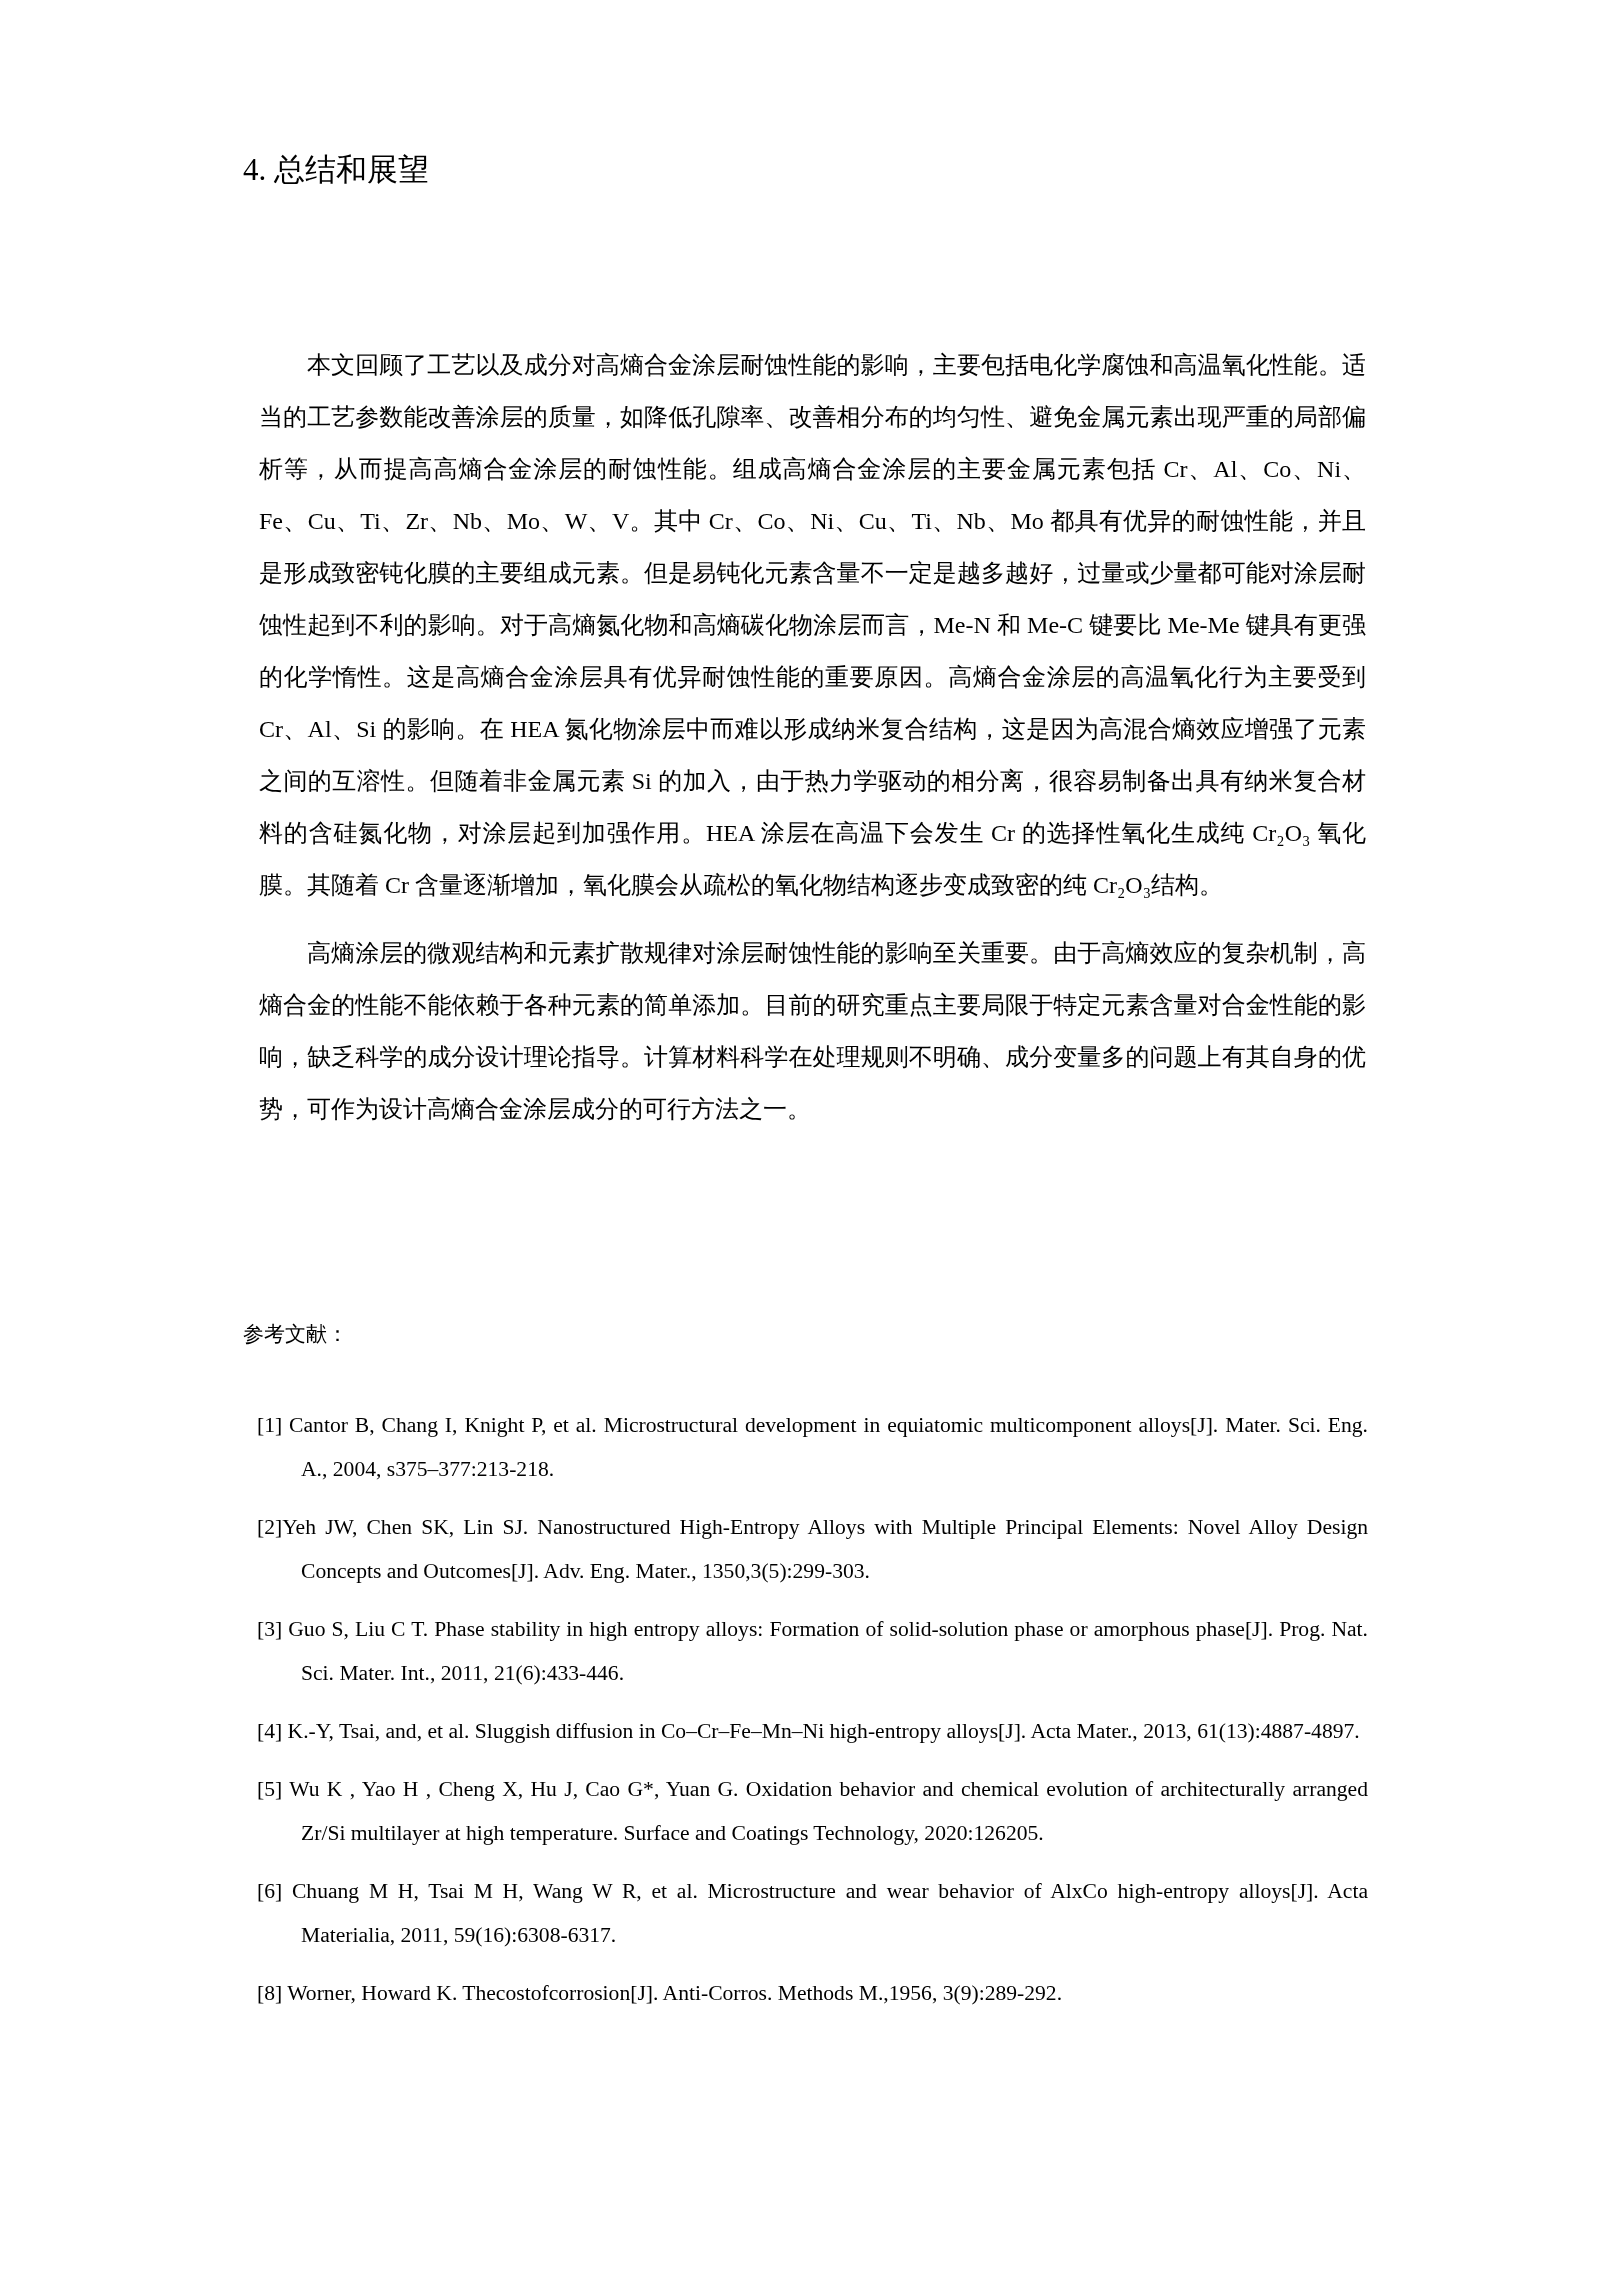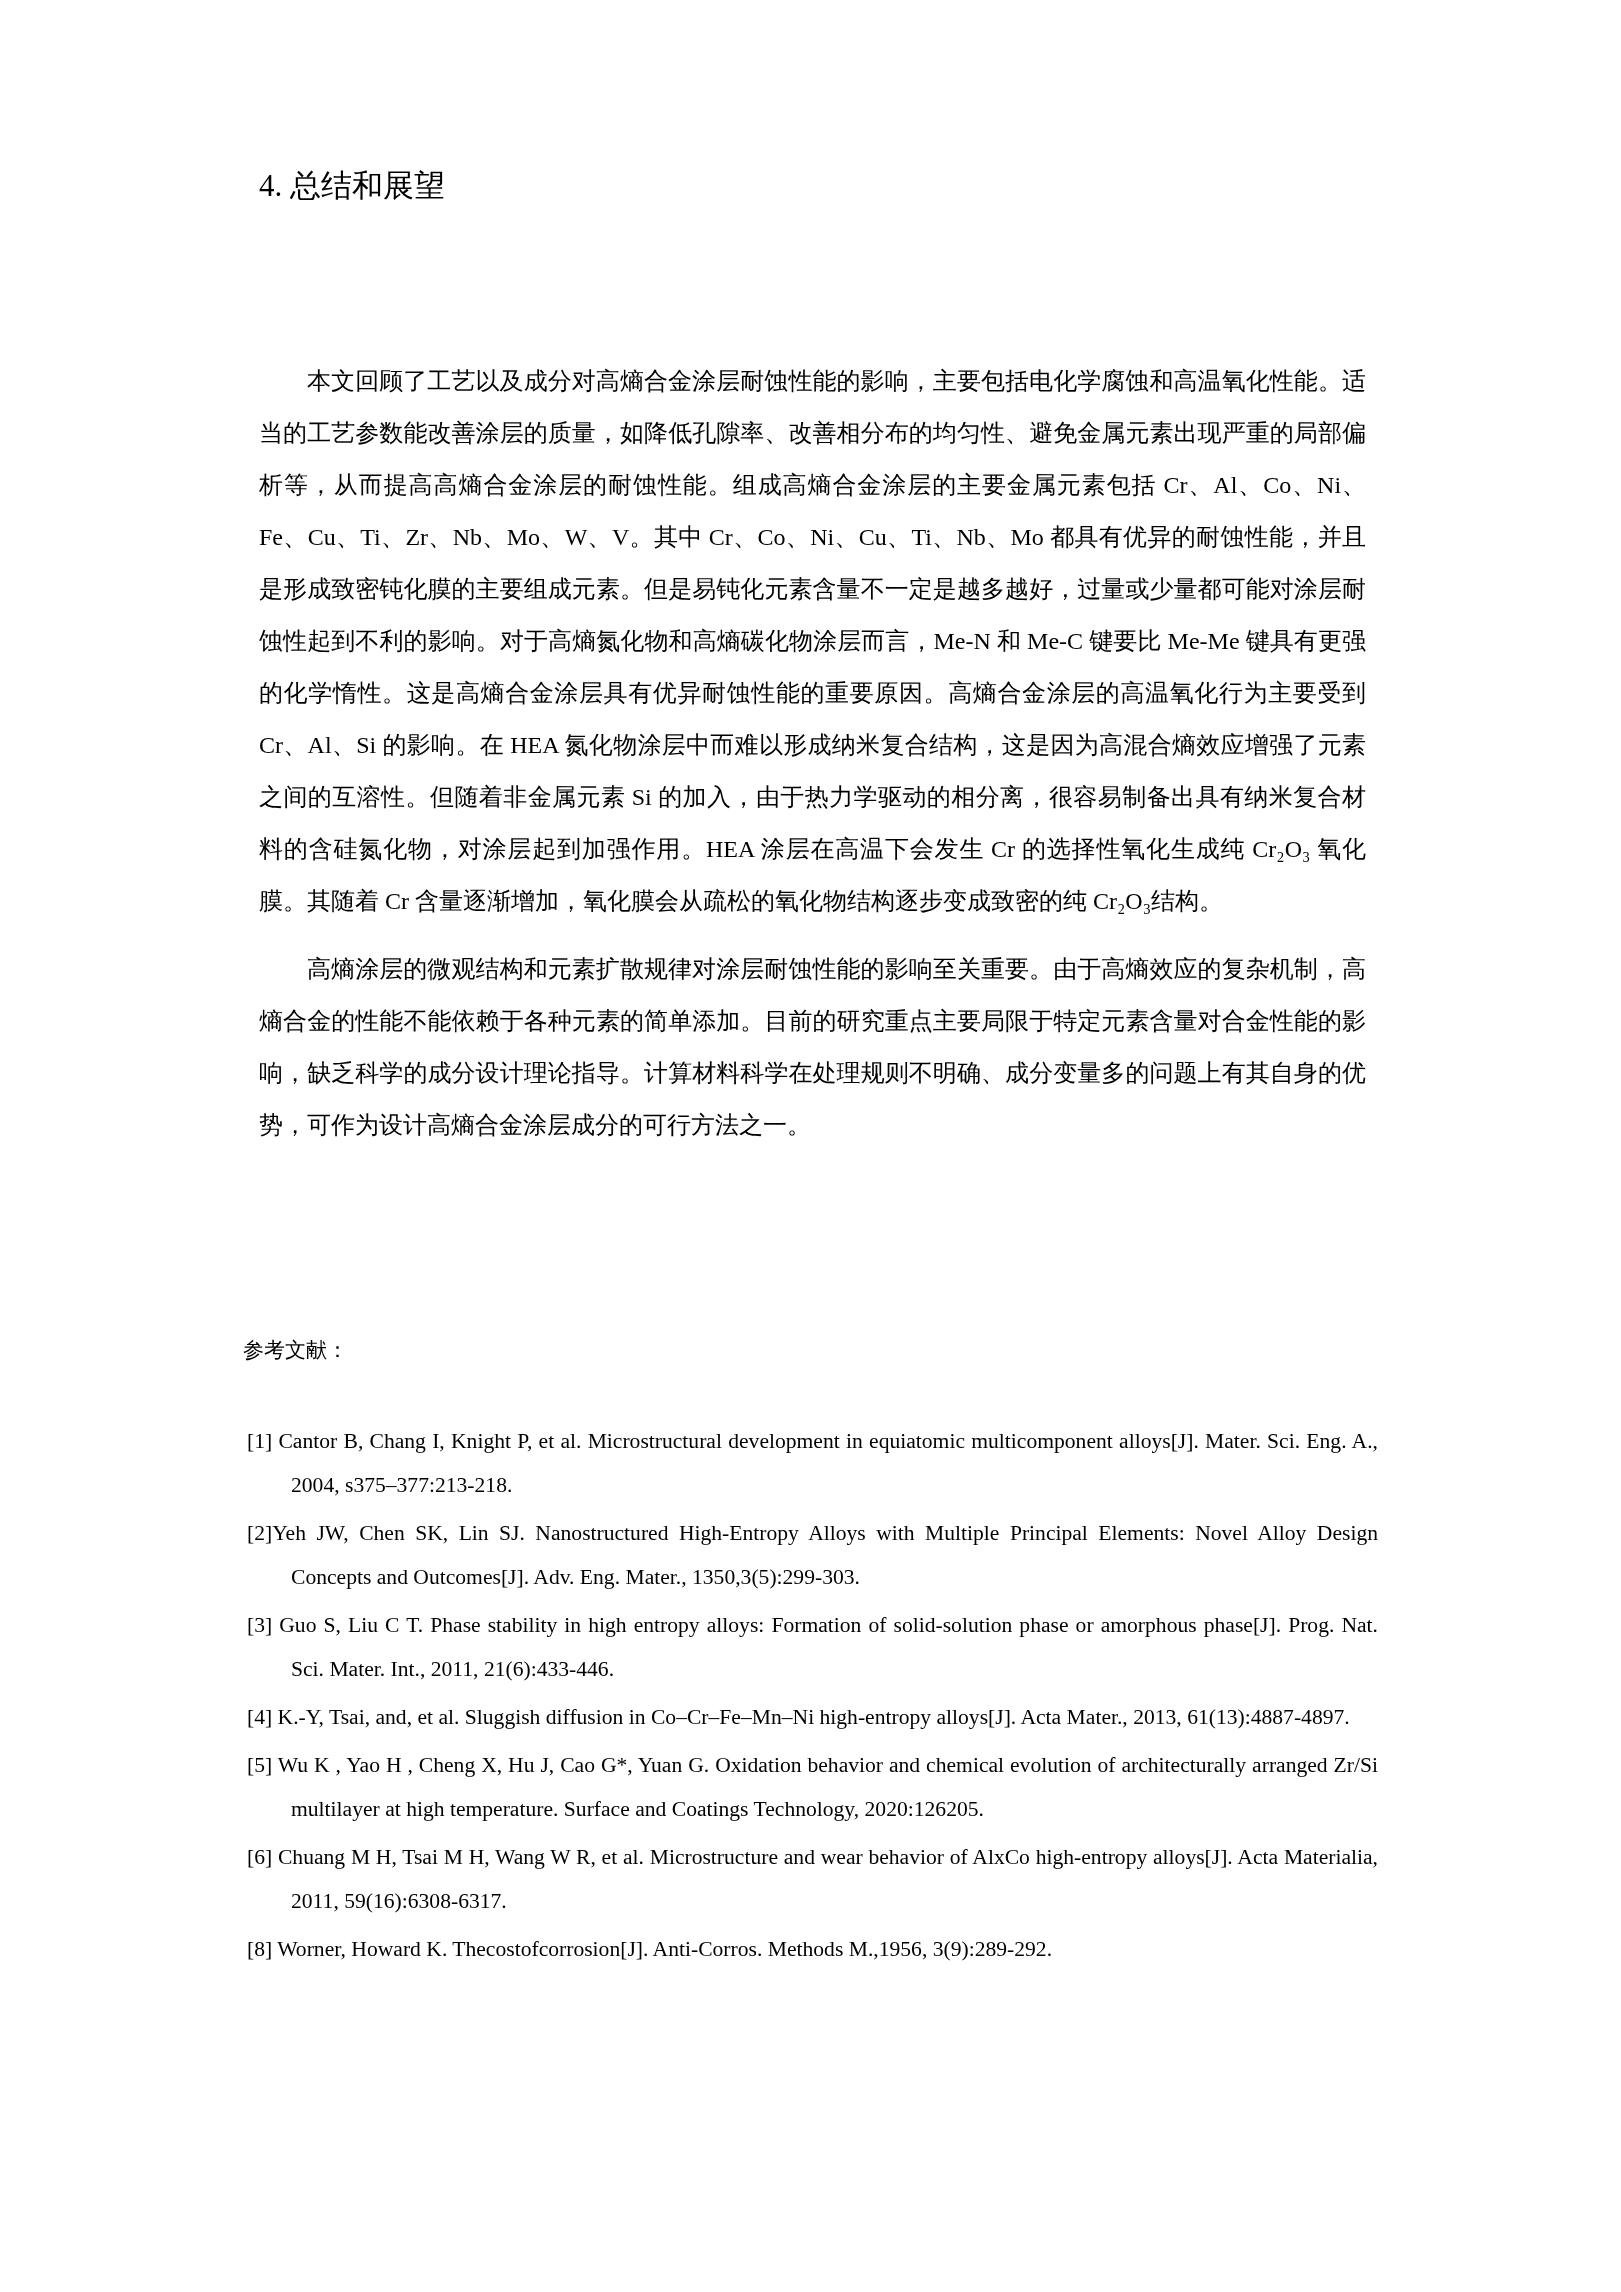--- a/index.html
+++ b/index.html
@@ -15,21 +15,21 @@
     color: #000000;
     box-sizing: border-box;
     padding: 147px 239px 0 243px;
     overflow: hidden;
     font-family: "Liberation Serif", "DejaVu Serif", serif;
   }
   .section-title {
     font-size: 31px;
     line-height: 45px;
     font-weight: normal;
-    margin: 16px;
+    margin: 0;
   }
   .body-text {
     margin-top: 147px;
   }
   .body-text p {
     font-size: 24px;
     line-height: 52px;
     margin: 16px;
     text-align: justify;
     text-indent: 2em;
@@ -45,21 +45,21 @@
     list-style: none;
     margin: 47px 0 0 0;
     padding: 0;
     font-size: 21.6px;
     line-height: 44px;
   }
   .ref-item {
     padding-left: 44px;
     text-indent: -44px;
     text-align: justify;
-    margin: 4px;
+    margin: 14px;
   }
   .ref-label {
     white-space: pre;
   }
 </style>
 </head>
 <body>
 
 <div class="page">
 

